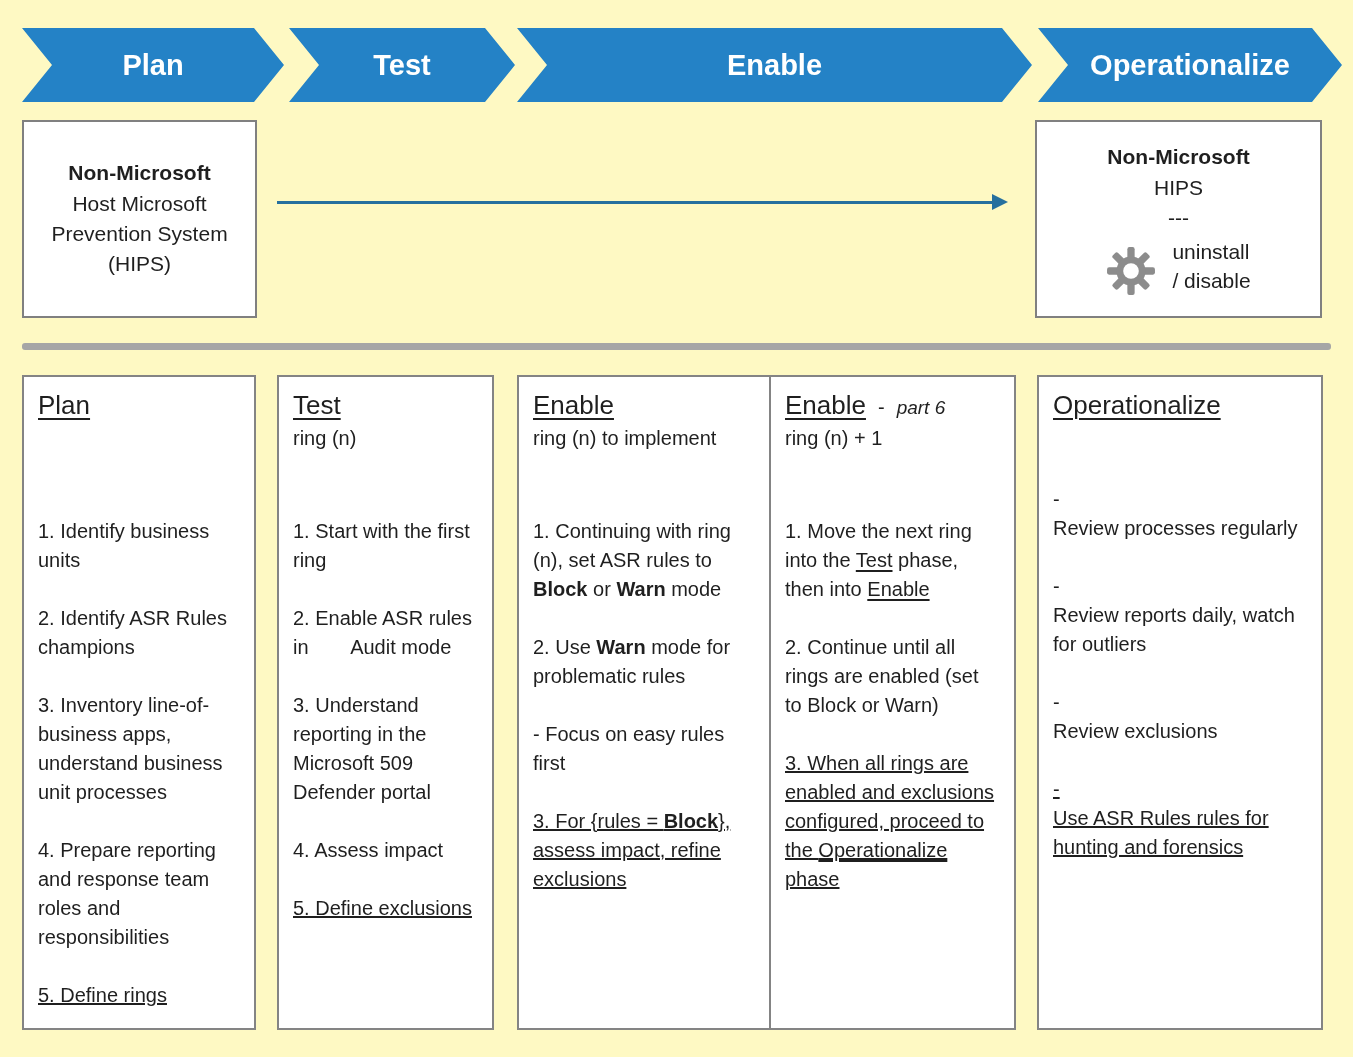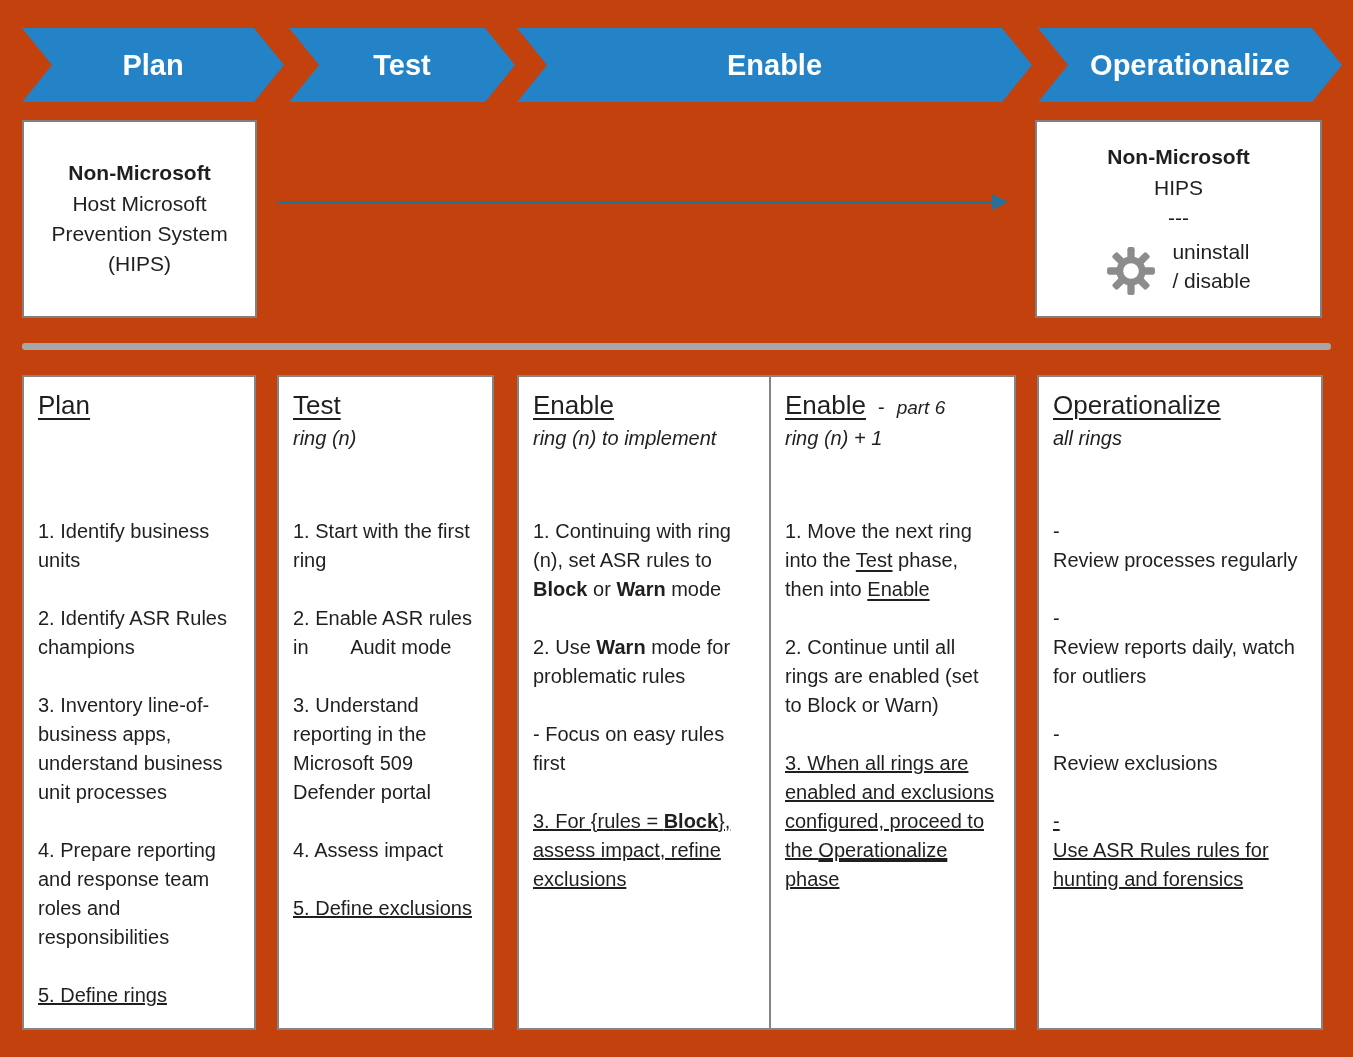--- a/index.html
+++ b/index.html
@@ -5,21 +5,21 @@
   :root{
     --chevron-blue:#2482C6;
     --arrow-blue:#26709E;
     --divider-gray:#A6A6A6;
     --border-gray:#848484;
     --gear-gray:#8C8C8C;
     --text-dark:#1F1F1F;
   }
   html,body{margin:0;padding:0;background:#fff;}
   .canvas{
-    position:relative;width:1353px;height:1057px;background:#c2410c;overflow:hidden;
+    position:relative;width:1353px;height:1057px;background:#fef9c3;overflow:hidden;
     font-family:"Liberation Sans","DejaVu Sans",sans-serif;color:var(--text-dark);
   }
 
   
   .chevron{
     position:absolute;top:28px;height:74px;background:var(--chevron-blue);
     display:flex;align-items:center;justify-content:center;
     color:#fff;font-size:29px;font-weight:600;
     clip-path:polygon(0 0, calc(100% - 30px) 0, 100% 50%, calc(100% - 30px) 100%, 0 100%, 30px 50%);
   }
@@ -64,21 +64,21 @@
   .col-enable{left:517px;width:254px;}
   .col-enable2{left:769px;width:247px;}
   .col-oper{left:1037px;width:286px;}
   .col-title-row{display:flex;align-items:baseline;gap:12px;}
   .col-title{
     font-size:26px;text-decoration:underline;text-underline-offset:4px;
     text-decoration-thickness:2px;
   }
   .title-sep{font-size:20px;}
   .title-note{font-size:19px;font-style:italic;}
-  .col-sub{font-style:italic;font-size:20px;margin-top:3px;min-height:29px;line-height:1.45;}
+  .col-sub{font-size:20px;margin-top:3px;min-height:29px;line-height:1.45;}
   .col-items{margin-top:64px;}
   .item{font-size:20px;line-height:1.45;margin-bottom:29px;}
   .item:last-child{margin-bottom:0;text-decoration:underline;}
 </style>
 </head>
 <body>
 
 <div class="canvas">
 
   <div class="chevron chev-plan">
@@ -187,21 +187,20 @@
       <div class="item"><span>1. Move the next ring into the </span><span style="text-decoration: underline; text-underline-offset: 3px;">Test</span><span> phase, then into </span><span style="text-decoration: underline; text-underline-offset: 3px;">Enable</span></div>
       <div class="item"><span>2. Continue until all rings are enabled (set to Block or Warn)</span></div>
       <div class="item"><span>3. When all rings are enabled and exclusions configured, proceed to the </span><span style="text-decoration: underline; text-underline-offset: 3px;">Operationalize</span><span> phase</span></div>
     </div>
   </div>
 
   <div class="col col-oper">
     <div class="col-title-row">
       <span class="col-title">Operationalize</span>
     </div>
-    <div class="col-sub">all rings</div>
     <div class="col-items">
       <div class="item"><span>-</span><br><span>Review processes regularly</span></div>
       <div class="item"><span>-</span><br><span>Review reports daily, watch for outliers</span></div>
       <div class="item"><span>-</span><br><span>Review exclusions</span></div>
       <div class="item"><span>-</span><br><span>Use ASR Rules rules for hunting and forensics</span></div>
     </div>
   </div>
 
 </div>
 

